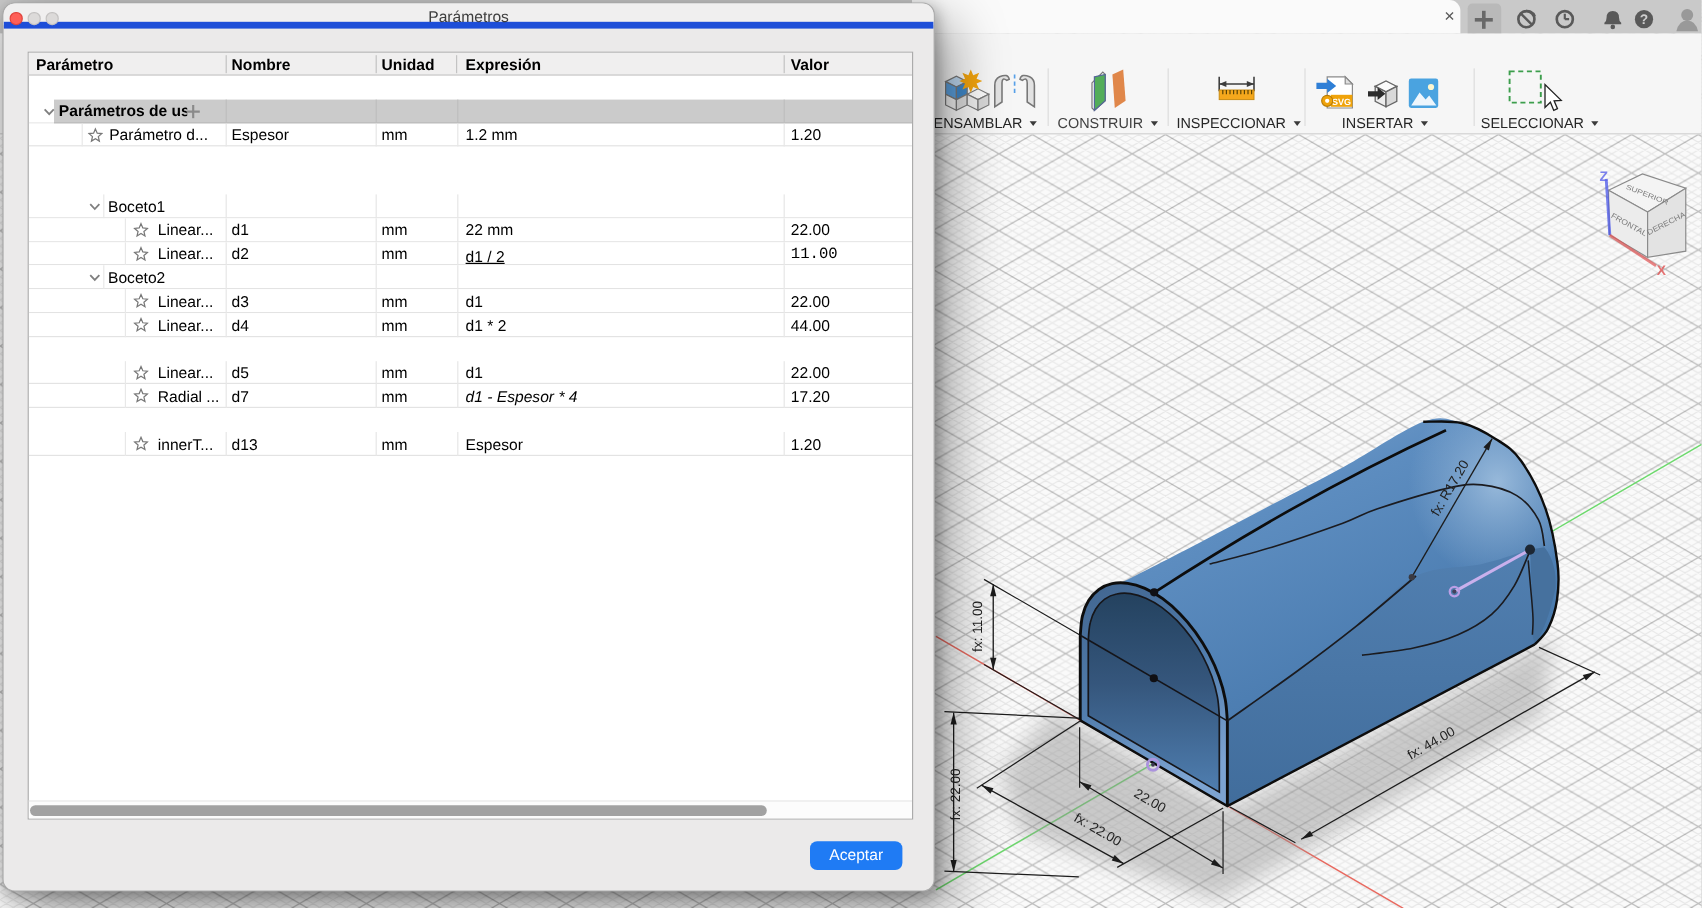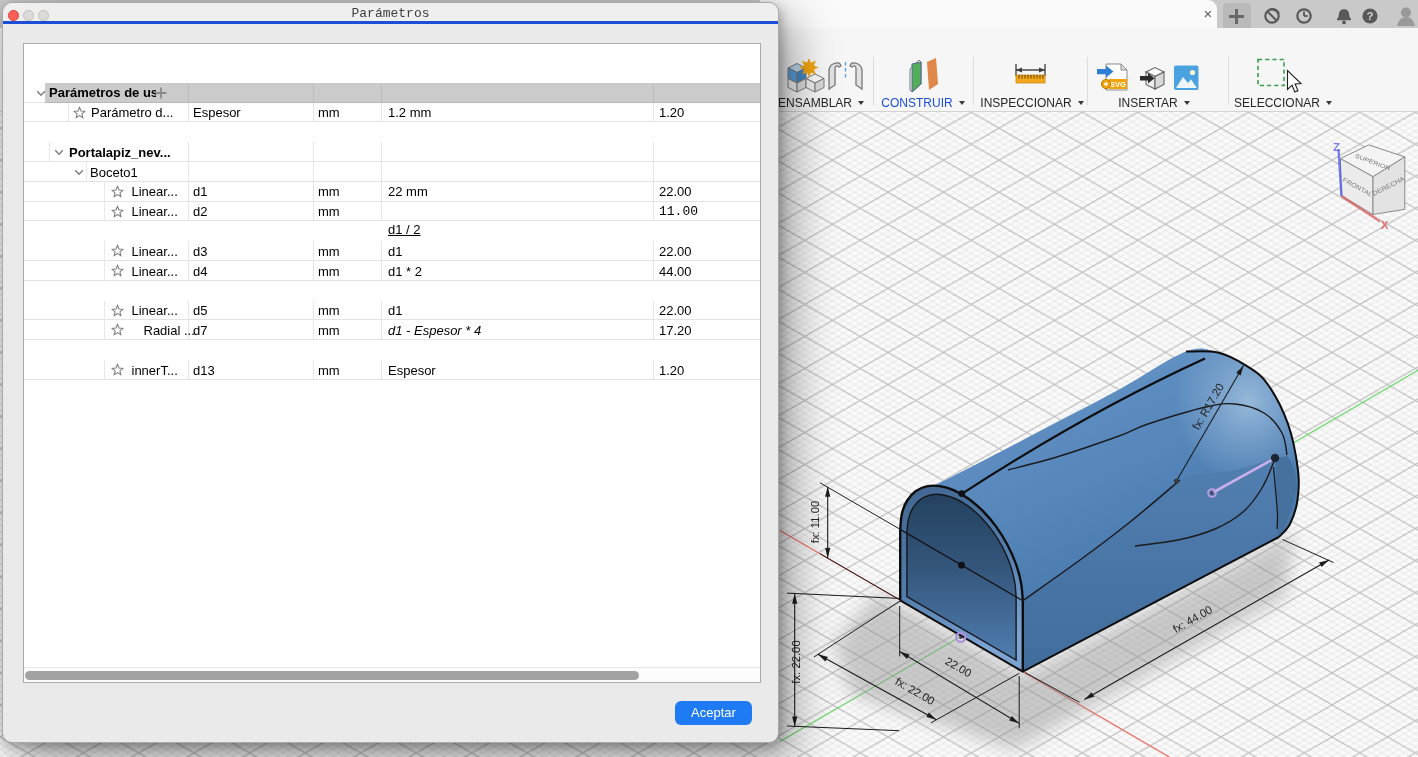--- a/index.html
+++ b/index.html
@@ -210,35 +210,46 @@
 <path d="M1140,76 l8,0 0,-3 6.5,5.2 -6.5,5.2 0,-3 -8,0 Z" fill="#2c2c2c"></path>
 
 <rect x="1174" y="65.5" width="24.5" height="24.5" rx="2" fill="#4aa3e0"></rect>
 <circle cx="1192.5" cy="72.5" r="2.6" fill="#fdf6cf"></circle>
 <path d="M1176,88 L1183,77 L1188,83 L1191,79.5 L1197,88 Z" fill="#eef6fc"></path>
 
 <rect x="1258" y="59.5" width="26" height="26" fill="none" stroke="#3c9e4c" stroke-width="1.6" stroke-dasharray="4.2,3"></rect>
 <path d="M1287.5,70.5 L1287.5,89.5 L1292,85.2 L1294.8,92 L1297.9,90.6 L1295.1,84 L1301,83.6 Z" fill="#fff" stroke="#222" stroke-width="1.1"></path>
 </svg>
   <div style="position:absolute;left:701px;top:67.5px;width:240px;text-align:center;font-size:12px;color:#262626;font-family:'Liberation Sans',sans-serif;">ENSAMBLAR<span style="display:inline-block;width:0;height:0;border-left:3.5px solid transparent;border-right:3.5px solid transparent;border-top:4.5px solid #3a3a3a;margin-left:6px;vertical-align:middle;"></span></div>
-  <div style="position:absolute;left:803px;top:67.5px;width:240px;text-align:center;font-size:12px;color:#1d4ed8;font-family:'Liberation Sans',sans-serif;">CONSTRUIR<span style="display:inline-block;width:0;height:0;border-left:3.5px solid transparent;border-right:3.5px solid transparent;border-top:4.5px solid #3a3a3a;margin-left:6px;vertical-align:middle;"></span></div>
+  <div style="position:absolute;left:803px;top:67.5px;width:240px;text-align:center;font-size:12px;color:#404040;font-family:'Liberation Sans',sans-serif;">CONSTRUIR<span style="display:inline-block;width:0;height:0;border-left:3.5px solid transparent;border-right:3.5px solid transparent;border-top:4.5px solid #3a3a3a;margin-left:6px;vertical-align:middle;"></span></div>
   <div style="position:absolute;left:912px;top:67.5px;width:240px;text-align:center;font-size:12px;color:#262626;font-family:'Liberation Sans',sans-serif;">INSPECCIONAR<span style="display:inline-block;width:0;height:0;border-left:3.5px solid transparent;border-right:3.5px solid transparent;border-top:4.5px solid #3a3a3a;margin-left:6px;vertical-align:middle;"></span></div>
   <div style="position:absolute;left:1034px;top:67.5px;width:240px;text-align:center;font-size:12px;color:#262626;font-family:'Liberation Sans',sans-serif;">INSERTAR<span style="display:inline-block;width:0;height:0;border-left:3.5px solid transparent;border-right:3.5px solid transparent;border-top:4.5px solid #3a3a3a;margin-left:6px;vertical-align:middle;"></span></div>
   <div style="position:absolute;left:1163px;top:67.5px;width:240px;text-align:center;font-size:12px;color:#262626;font-family:'Liberation Sans',sans-serif;">SELECCIONAR<span style="display:inline-block;width:0;height:0;border-left:3.5px solid transparent;border-right:3.5px solid transparent;border-top:4.5px solid #3a3a3a;margin-left:6px;vertical-align:middle;"></span></div>
 </div>
 
 <div style="position:absolute;left:2px;top:2px;width:777px;height:741px;background:#ebeaea;border:1px solid #a9a9a9;
  border-radius:10px;box-shadow:14px 18px 45px rgba(0,0,0,0.38), 2px 3px 12px rgba(0,0,0,0.28);font-family:'Liberation Sans',sans-serif;">
-  <div style="position:absolute;left:0;top:0;width:100%;height:21px;background:#f0efef;border-bottom:3px solid #1d4ed8;border-radius:10px 10px 0 0;font-family:Liberation Mono, monospace;">
+  <div style="position:absolute;left:0;top:0;width:100%;height:21px;background:#f0efef;border-bottom:6px solid #1d4ed8;border-radius:10px 10px 0 0;">
     <div style="position:absolute;left:5.3px;top:7.4px;width:10.4px;height:10.4px;border-radius:50%;background:#fe5f57;border:0.5px solid #e0443c;"></div>
     <div style="position:absolute;left:20.3px;top:7.4px;width:10.4px;height:10.4px;border-radius:50%;background:#dcdad9;border:0.5px solid #c4c2c1;"></div>
     <div style="position:absolute;left:35.3px;top:7.4px;width:10.4px;height:10.4px;border-radius:50%;background:#dcdad9;border:0.5px solid #c4c2c1;"></div>
     <div style="position:absolute;left:0;top:0;width:100%;height:21px;text-align:center;line-height:21px;font-size:13px;color:#3e3e3e;">Parámetros</div>
   </div>
   <div style="position:absolute;left:20px;top:40px;width:738px;height:640px;background:#fff;border:1px solid #ababab;font-size:13px;color:#000;">
+    <div style="position:absolute;left:0;top:0;width:736px;height:19px;background:#f0efef;border-bottom:1px solid #c9c9c9;">
+      <span style="position:absolute;left:6px;top:2px;font-weight:bold;">Parámetro</span>
+      <span style="position:absolute;left:169px;top:2px;font-weight:bold;">Nombre</span>
+      <span style="position:absolute;left:294px;top:2px;font-weight:bold;">Unidad</span>
+      <span style="position:absolute;left:364px;top:2px;font-weight:bold;">Expresión</span>
+      <span style="position:absolute;left:635px;top:2px;font-weight:bold;">Valor</span>
+      <div style="position:absolute;left:164px;top:2px;width:1px;height:15px;background:#c3c3c3;"></div>
+      <div style="position:absolute;left:289px;top:2px;width:1px;height:15px;background:#c3c3c3;"></div>
+      <div style="position:absolute;left:356px;top:2px;width:1px;height:15px;background:#c3c3c3;"></div>
+      <div style="position:absolute;left:629px;top:2px;width:1px;height:15px;background:#c3c3c3;"></div>
+    </div>
     <div style="position:absolute;left:0;top:19px;width:736px;height:578px;overflow:hidden;">
 <div style="position:absolute;left:0px;top:19.8px;width:736px;height:19.8px;">
           <div style="position:absolute;left:20.5px;top:0;right:0;height:100%;background:#cbcbcb;border-bottom:1px solid #b7b7b7;"></div>
           <div style="position:absolute;left:0;top:0;width:20.5px;height:100%;background:#fff;border-bottom:1px solid #e3e3e3;"></div>
           <div style="position:absolute;left:163.5px;top:0;width:1px;height:100%;background:#bdbdbd;"></div>
           <div style="position:absolute;left:289.0px;top:0;width:1px;height:100%;background:#bdbdbd;"></div>
           <div style="position:absolute;left:356.5px;top:0;width:1px;height:100%;background:#bdbdbd;"></div>
           <div style="position:absolute;left:629.0px;top:0;width:1px;height:100%;background:#bdbdbd;"></div>
           <svg width="10" height="7" viewBox="0 0 10 7" style="position:absolute;left:12px;top:7px;">
             <path d="M1.2,1.2 L5,5.2 L8.8,1.2" fill="none" stroke="#7f7f7f" stroke-width="1.5"></path>
@@ -257,32 +268,20 @@
           <div style="position:absolute;left:44px;top:0;width:1px;height:100%;background:#e8e8e8;"></div>
           <svg width="13" height="13" viewBox="0 0 24 24" style="position:absolute;left:49px;top:3px;">
             <path d="M12 2.6 L14.8 9.2 L21.9 9.8 L16.5 14.5 L18.1 21.4 L12 17.7 L5.9 21.4 L7.5 14.5 L2.1 9.8 L9.2 9.2 Z" fill="none" stroke="#787878" stroke-width="1.9"></path>
           </svg>
           <span style="position:absolute;left:67px;top:2.5px;">Parámetro d...</span>
           <span style="position:absolute;left:169px;top:2.5px;">Espesor</span>
           <span style="position:absolute;left:294px;top:2.5px;">mm</span>
           <span style="position:absolute;left:364px;top:2.5px;">1.2 mm</span>
           <span style="position:absolute;left:635px;top:2.5px;">1.20</span>
         </div>
-<div style="position:absolute;left:0px;top:79.2px;width:736px;height:19.8px;">
-          <div style="position:absolute;left:0;top:0;right:0;height:100%;background:#fff;border-bottom:1px solid #e3e3e3;"></div>
-          <div style="position:absolute;left:163.5px;top:0;width:1px;height:100%;background:#e6e6e6;"></div>
-          <div style="position:absolute;left:289.0px;top:0;width:1px;height:100%;background:#e6e6e6;"></div>
-          <div style="position:absolute;left:356.5px;top:0;width:1px;height:100%;background:#e6e6e6;"></div>
-          <div style="position:absolute;left:629.0px;top:0;width:1px;height:100%;background:#e6e6e6;"></div>
-          <div style="position:absolute;left:25px;top:0;width:1px;height:100%;background:#e8e8e8;"></div>
-          <svg width="10" height="7" viewBox="0 0 10 7" style="position:absolute;left:30px;top:7px;">
-            <path d="M1.2,1.2 L5,5.2 L8.8,1.2" fill="none" stroke="#7f7f7f" stroke-width="1.5"></path>
-          </svg>
-          <span style="position:absolute;left:45px;top:2.5px;font-weight:bold;">Portalapiz_nev...</span>
-        </div>
 <div style="position:absolute;left:0px;top:99.0px;width:736px;height:19.8px;">
           <div style="position:absolute;left:0;top:0;right:0;height:100%;background:#fff;border-bottom:1px solid #e3e3e3;"></div>
           <div style="position:absolute;left:163.5px;top:0;width:1px;height:100%;background:#e6e6e6;"></div>
           <div style="position:absolute;left:289.0px;top:0;width:1px;height:100%;background:#e6e6e6;"></div>
           <div style="position:absolute;left:356.5px;top:0;width:1px;height:100%;background:#e6e6e6;"></div>
           <div style="position:absolute;left:629.0px;top:0;width:1px;height:100%;background:#e6e6e6;"></div>
           <div style="position:absolute;left:62px;top:0;width:1px;height:100%;background:#e8e8e8;"></div>
           <svg width="10" height="7" viewBox="0 0 10 7" style="position:absolute;left:50px;top:7px;">
             <path d="M1.2,1.2 L5,5.2 L8.8,1.2" fill="none" stroke="#7f7f7f" stroke-width="1.5"></path>
           </svg>
@@ -310,22 +309,34 @@
           <div style="position:absolute;left:289.0px;top:0;width:1px;height:100%;background:#e6e6e6;"></div>
           <div style="position:absolute;left:356.5px;top:0;width:1px;height:100%;background:#e6e6e6;"></div>
           <div style="position:absolute;left:629.0px;top:0;width:1px;height:100%;background:#e6e6e6;"></div>
           <div style="position:absolute;left:80px;top:0;width:1px;height:100%;background:#e8e8e8;"></div>
           <svg width="13" height="13" viewBox="0 0 24 24" style="position:absolute;left:87px;top:3px;">
             <path d="M12 2.6 L14.8 9.2 L21.9 9.8 L16.5 14.5 L18.1 21.4 L12 17.7 L5.9 21.4 L7.5 14.5 L2.1 9.8 L9.2 9.2 Z" fill="none" stroke="#787878" stroke-width="1.9"></path>
           </svg>
           <span style="position:absolute;left:107.5px;top:2.5px;">Linear...</span>
           <span style="position:absolute;left:169px;top:2.5px;">d2</span>
           <span style="position:absolute;left:294px;top:2.5px;">mm</span>
-          <span style="position:absolute;left:364px;top:20px;text-decoration:underline;">d1 / 2</span>
+          <span style="position:absolute;left:364px;top:4px;text-decoration:underline;">d1 / 2</span>
           <span style="position:absolute;left:635px;top:2.5px;font-family:Liberation Mono, monospace;">11.00</span>
+        </div>
+<div style="position:absolute;left:0px;top:158.4px;width:736px;height:19.8px;">
+          <div style="position:absolute;left:0;top:0;right:0;height:100%;background:#fff;border-bottom:1px solid #e3e3e3;"></div>
+          <div style="position:absolute;left:163.5px;top:0;width:1px;height:100%;background:#e6e6e6;"></div>
+          <div style="position:absolute;left:289.0px;top:0;width:1px;height:100%;background:#e6e6e6;"></div>
+          <div style="position:absolute;left:356.5px;top:0;width:1px;height:100%;background:#e6e6e6;"></div>
+          <div style="position:absolute;left:629.0px;top:0;width:1px;height:100%;background:#e6e6e6;"></div>
+          <div style="position:absolute;left:62px;top:0;width:1px;height:100%;background:#e8e8e8;"></div>
+          <svg width="10" height="7" viewBox="0 0 10 7" style="position:absolute;left:50px;top:7px;">
+            <path d="M1.2,1.2 L5,5.2 L8.8,1.2" fill="none" stroke="#7f7f7f" stroke-width="1.5"></path>
+          </svg>
+          <span style="position:absolute;left:66px;top:2.5px;">Boceto2</span>
         </div>
 <div style="position:absolute;left:0px;top:178.2px;width:736px;height:19.8px;">
           <div style="position:absolute;left:0;top:0;right:0;height:100%;background:#fff;border-bottom:1px solid #e3e3e3;"></div>
           <div style="position:absolute;left:163.5px;top:0;width:1px;height:100%;background:#e6e6e6;"></div>
           <div style="position:absolute;left:289.0px;top:0;width:1px;height:100%;background:#e6e6e6;"></div>
           <div style="position:absolute;left:356.5px;top:0;width:1px;height:100%;background:#e6e6e6;"></div>
           <div style="position:absolute;left:629.0px;top:0;width:1px;height:100%;background:#e6e6e6;"></div>
           <div style="position:absolute;left:80px;top:0;width:1px;height:100%;background:#e8e8e8;"></div>
           <svg width="13" height="13" viewBox="0 0 24 24" style="position:absolute;left:87px;top:3px;">
             <path d="M12 2.6 L14.8 9.2 L21.9 9.8 L16.5 14.5 L18.1 21.4 L12 17.7 L5.9 21.4 L7.5 14.5 L2.1 9.8 L9.2 9.2 Z" fill="none" stroke="#787878" stroke-width="1.9"></path>
@@ -371,21 +382,21 @@
 <div style="position:absolute;left:0px;top:257.4px;width:736px;height:19.8px;">
           <div style="position:absolute;left:0;top:0;right:0;height:100%;background:#fff;border-bottom:1px solid #e3e3e3;"></div>
           <div style="position:absolute;left:163.5px;top:0;width:1px;height:100%;background:#e6e6e6;"></div>
           <div style="position:absolute;left:289.0px;top:0;width:1px;height:100%;background:#e6e6e6;"></div>
           <div style="position:absolute;left:356.5px;top:0;width:1px;height:100%;background:#e6e6e6;"></div>
           <div style="position:absolute;left:629.0px;top:0;width:1px;height:100%;background:#e6e6e6;"></div>
           <div style="position:absolute;left:80px;top:0;width:1px;height:100%;background:#e8e8e8;"></div>
           <svg width="13" height="13" viewBox="0 0 24 24" style="position:absolute;left:87px;top:3px;">
             <path d="M12 2.6 L14.8 9.2 L21.9 9.8 L16.5 14.5 L18.1 21.4 L12 17.7 L5.9 21.4 L7.5 14.5 L2.1 9.8 L9.2 9.2 Z" fill="none" stroke="#787878" stroke-width="1.9"></path>
           </svg>
-          <span style="position:absolute;left:107.5px;top:2.5px;margin-left:12px;">Radial ...</span>
+          <span style="position:absolute;left:107.5px;top:2.5px;">Radial ...</span>
           <span style="position:absolute;left:169px;top:2.5px;">d7</span>
           <span style="position:absolute;left:294px;top:2.5px;">mm</span>
           <span style="position:absolute;left:364px;top:2.5px;font-style:italic;">d1 - Espesor * 4</span>
           <span style="position:absolute;left:635px;top:2.5px;">17.20</span>
         </div>
 <div style="position:absolute;left:0px;top:297.0px;width:736px;height:19.8px;">
           <div style="position:absolute;left:0;top:0;right:0;height:100%;background:#fff;border-bottom:1px solid #e3e3e3;"></div>
           <div style="position:absolute;left:163.5px;top:0;width:1px;height:100%;background:#e6e6e6;"></div>
           <div style="position:absolute;left:289.0px;top:0;width:1px;height:100%;background:#e6e6e6;"></div>
           <div style="position:absolute;left:356.5px;top:0;width:1px;height:100%;background:#e6e6e6;"></div>

